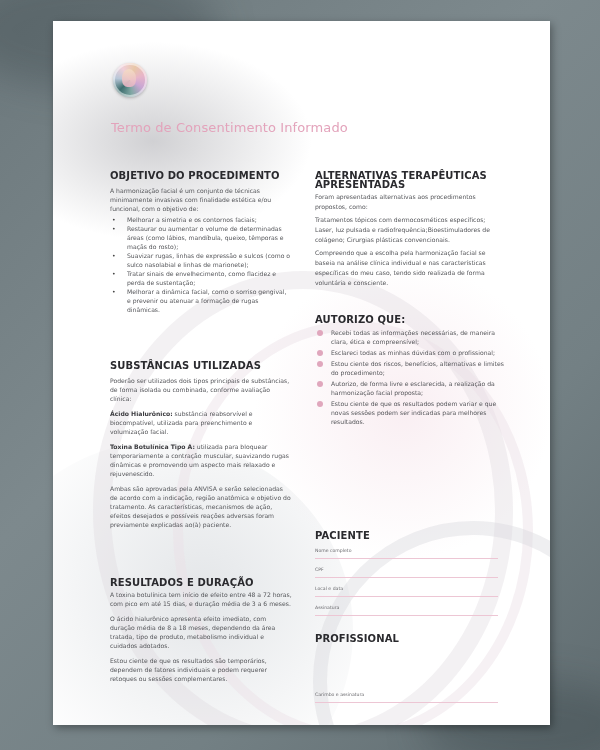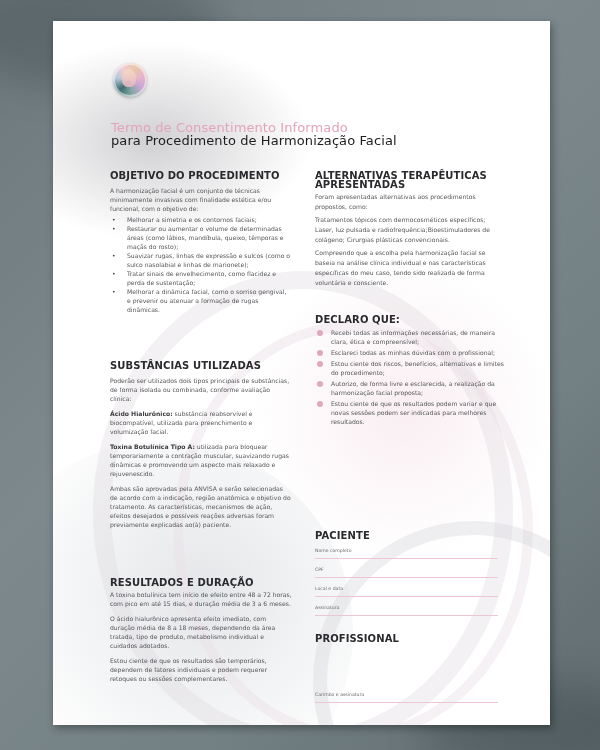--- a/index.html
+++ b/index.html
@@ -67,21 +67,20 @@
 <div class="page">
   <div class="swirl sw1"></div>
   <div class="swirl sw4"></div>
   <div class="swirl sw5"></div>
   <div class="swirl sw2"></div>
   <div class="swirl sw3"></div>
   <div class="swirl sw6"></div>
 
   <div class="logo"></div>
   <div class="title1">Termo de Consentimento Informado</div>
-  <div class="title2">para Procedimento de Harmonização Facial</div>
 
   <div class="col colL" style="top:150px;">
     <div class="h">OBJETIVO DO PROCEDIMENTO</div>
     <div class="p" style="margin-bottom:2px;">A harmonização facial é um conjunto de técnicas minimamente invasivas com finalidade estética e/ou funcional, com o objetivo de:</div>
     <ul class="dots">
       <li>Melhorar a simetria e os contornos faciais;</li>
       <li>Restaurar ou aumentar o volume de determinadas áreas (como lábios, mandíbula, queixo, têmporas e maçãs do rosto);</li>
       <li>Suavizar rugas, linhas de expressão e sulcos (como o sulco nasolabial e linhas de marionete);</li>
       <li>Tratar sinais de envelhecimento, como flacidez e perda de sustentação;</li>
       <li>Melhorar a dinâmica facial, como o sorriso gengival, e prevenir ou atenuar a formação de rugas dinâmicas.</li>
@@ -104,21 +103,21 @@
   </div>
 
   <div class="col colR" style="top:150px;">
     <div class="h" style="margin-bottom:3px;">ALTERNATIVAS TERAPÊUTICAS APRESENTADAS</div>
     <div class="p" style="line-height:10px;margin-bottom:3px;">Foram apresentadas alternativas aos procedimentos propostos, como:</div>
     <div class="p" style="line-height:10px;margin-bottom:3px;">Tratamentos tópicos com dermocosméticos específicos; Laser, luz pulsada e radiofrequência;Bioestimuladores de colágeno; Cirurgias plásticas convencionais.</div>
     <div class="p" style="line-height:10px;">Compreendo que a escolha pela harmonização facial se baseia na análise clínica individual e nas características específicas do meu caso, tendo sido realizada de forma voluntária e consciente.</div>
   </div>
 
   <div class="col colR" style="top:294px;">
-    <div class="h" style="margin-bottom:4px;">DECLARO QUE:</div>
+    <div class="h" style="margin-bottom:4px;">AUTORIZO QUE:</div>
     <ul class="pink">
       <li>Recebi todas as informações necessárias, de maneira clara, ética e compreensível;</li>
       <li>Esclareci todas as minhas dúvidas com o profissional;</li>
       <li>Estou ciente dos riscos, benefícios, alternativas e limites do procedimento;</li>
       <li>Autorizo, de forma livre e esclarecida, a realização da harmonização facial proposta;</li>
       <li>Estou ciente de que os resultados podem variar e que novas sessões podem ser indicadas para melhores resultados.</li>
     </ul>
   </div>
 
 

